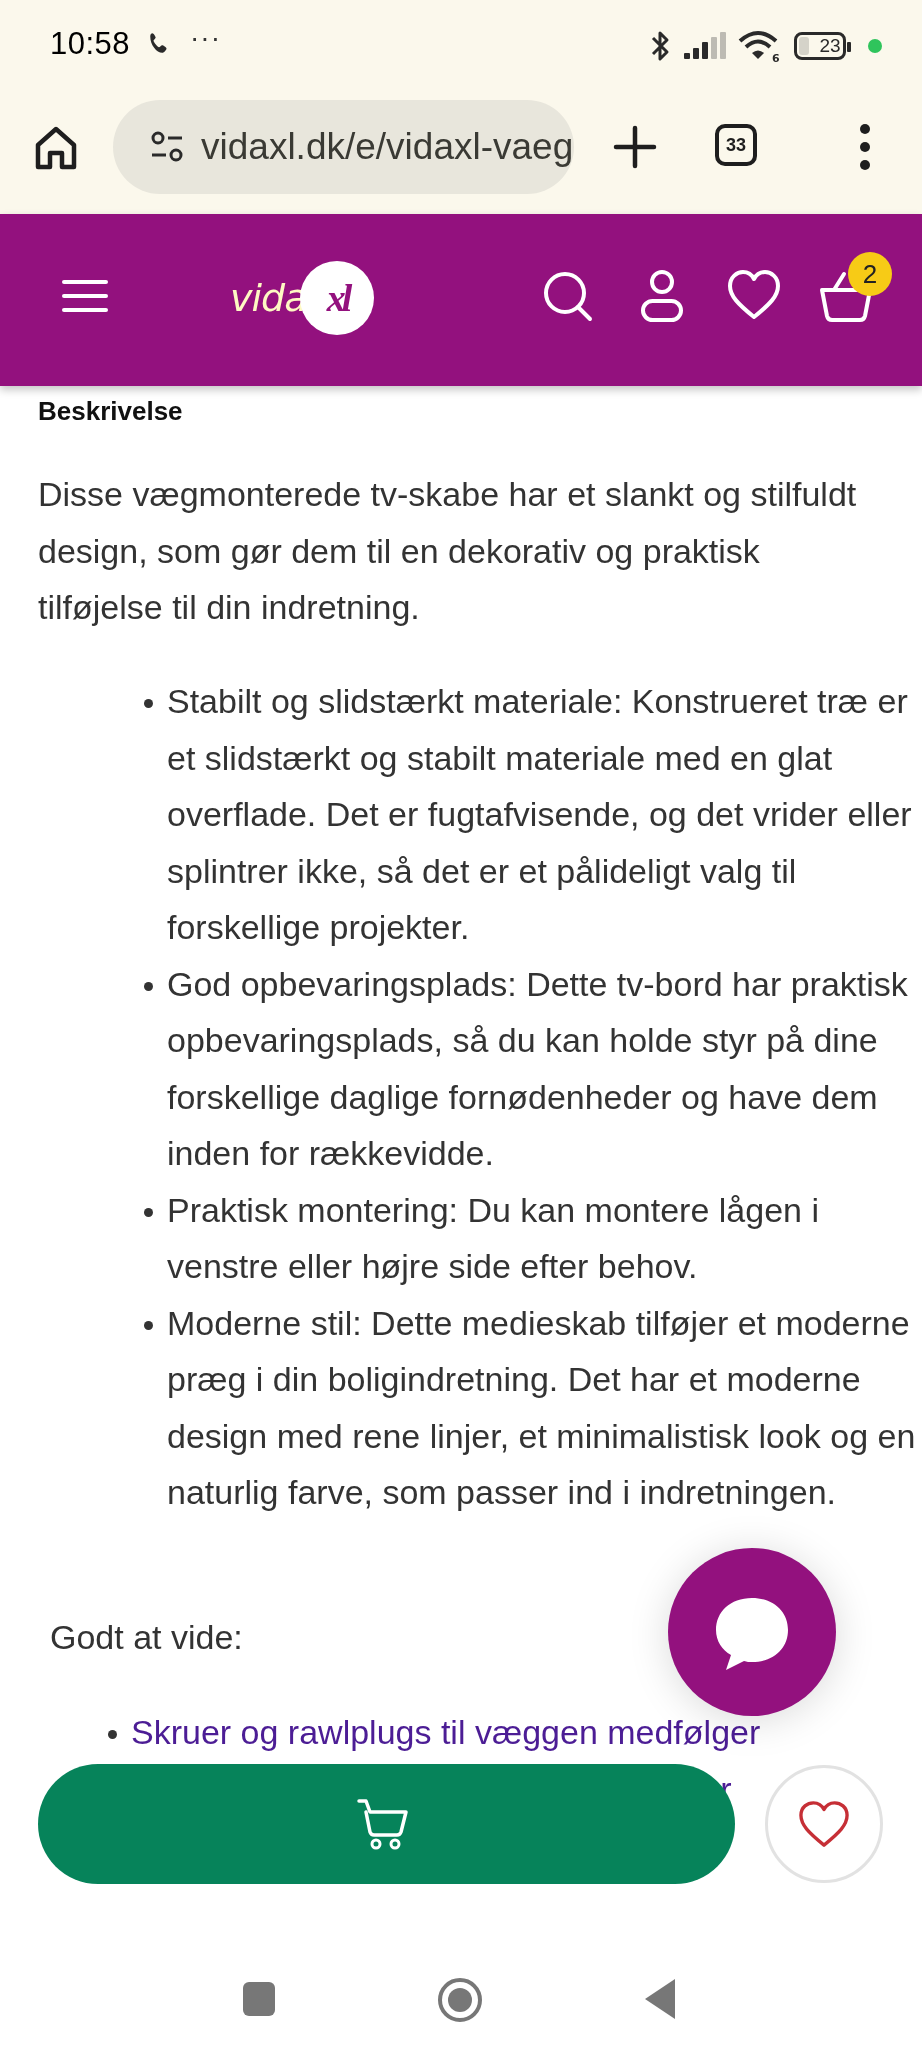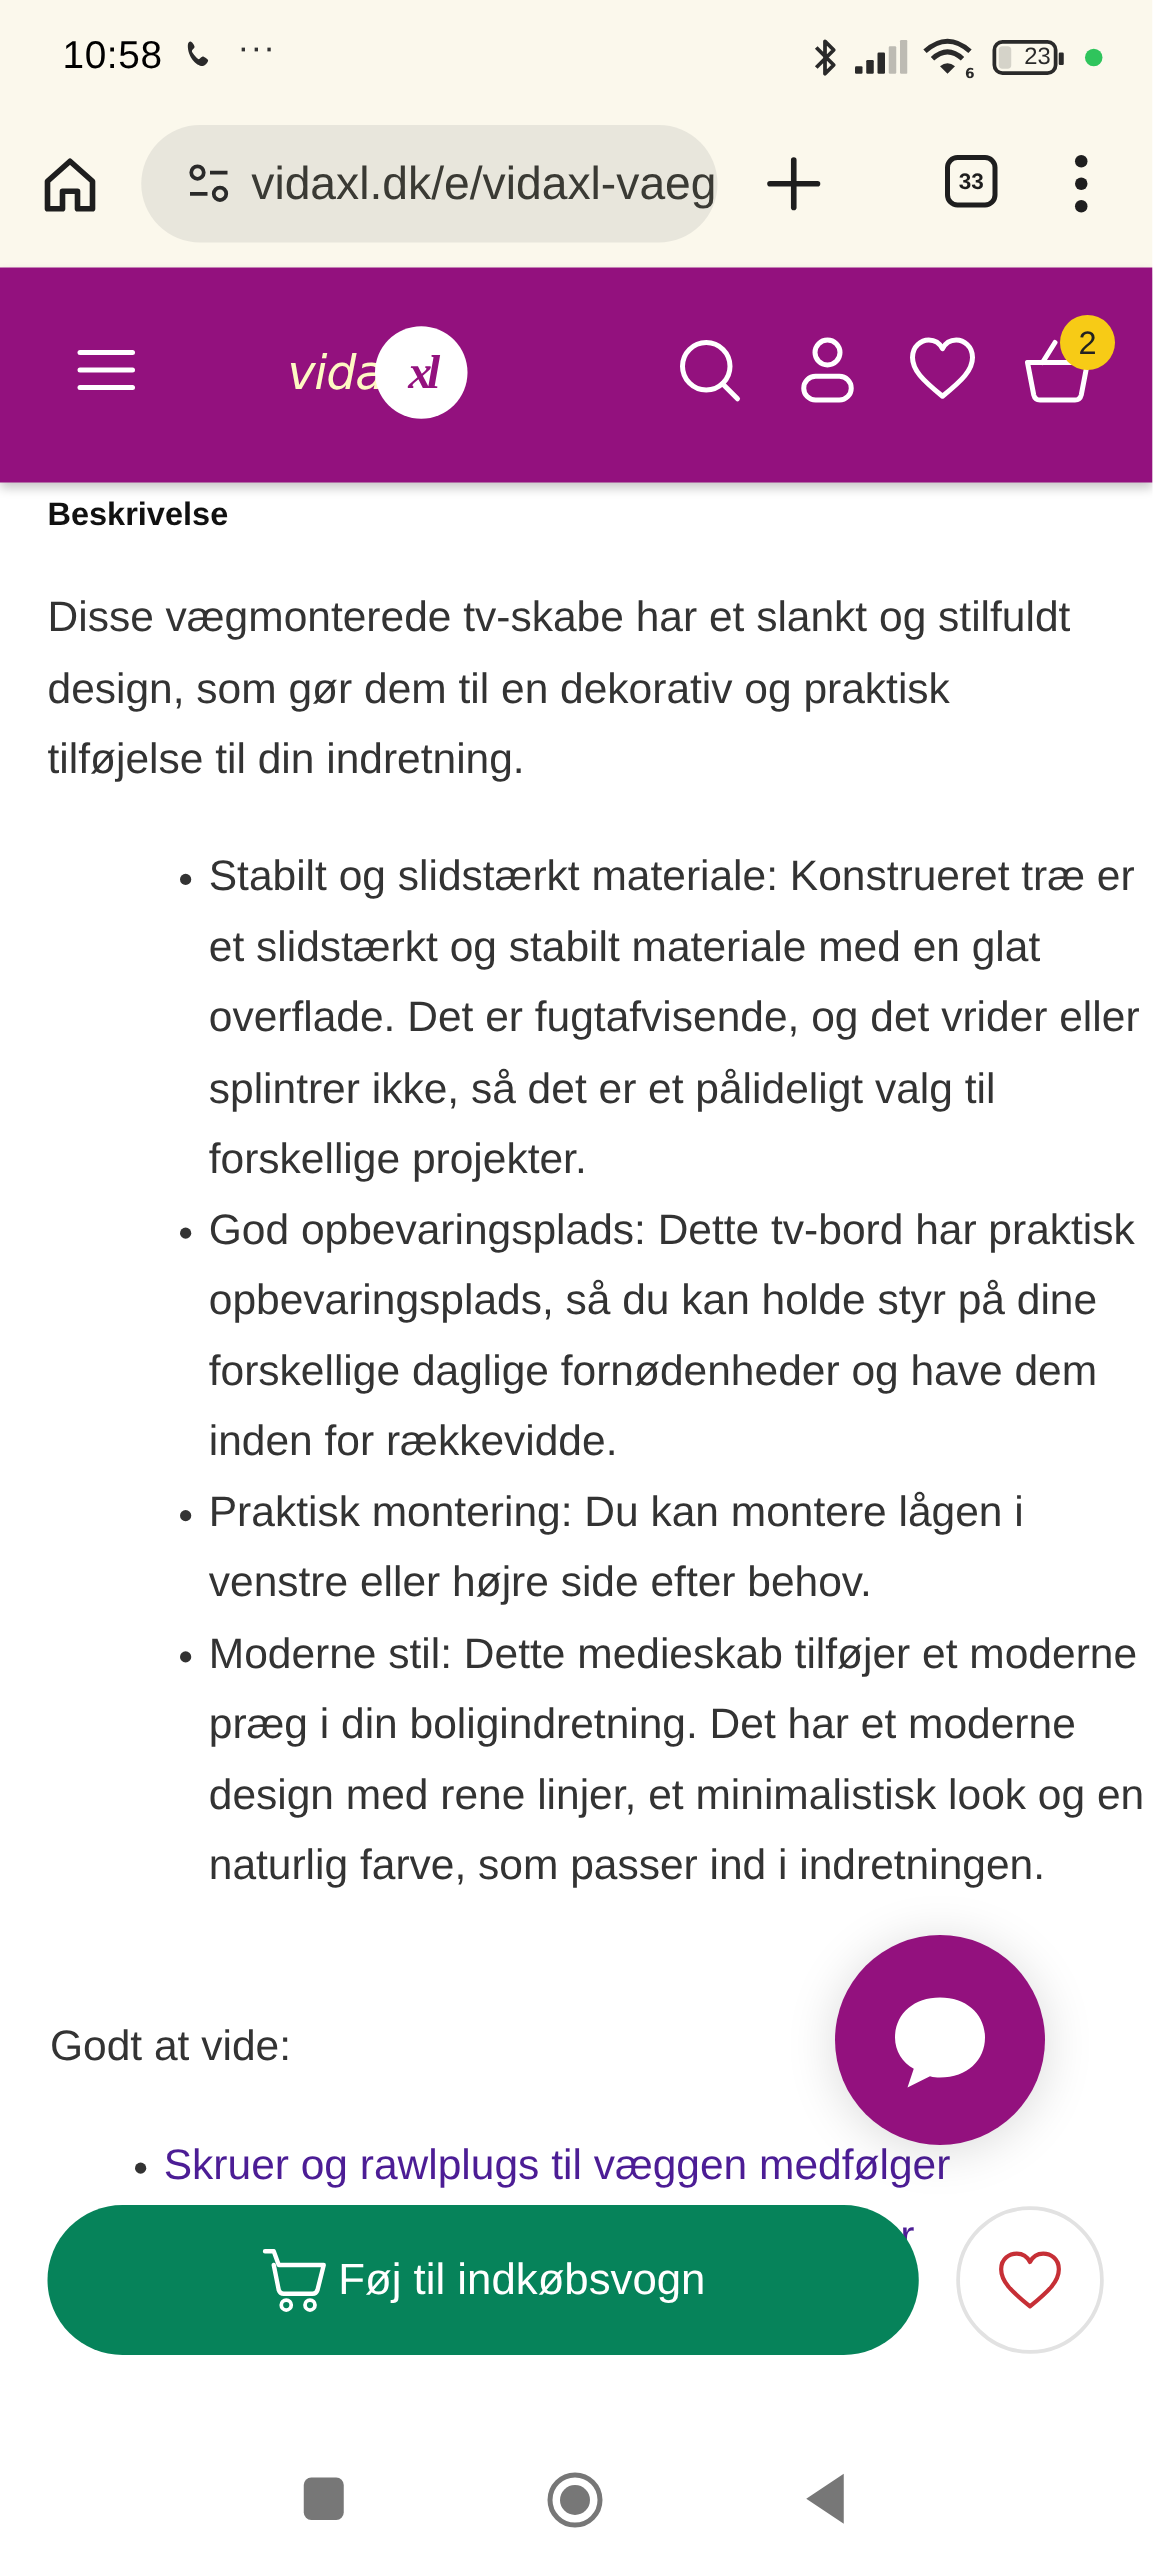--- a/index.html
+++ b/index.html
@@ -18,42 +18,42 @@
   .battery span { position: relative; padding-left: 20px; }
   .green-dot { width: 14px; height: 14px; border-radius: 50%; background: #2fc45c; margin-left: 10px; }
 
   
   .browser-bar { position: absolute; left: 0; top: 96px; width: 922px; height: 118px; background: #fbf8ec; }
   .home-btn { position: absolute; left: 30px; top: 26px; width: 52px; height: 52px; display: flex; align-items: center; justify-content: center; }
   .url-box { position: absolute; left: 113px; top: 4px; width: 461px; height: 94px; background: #e8e6dc; border-radius: 47px; display: flex; align-items: center; overflow: hidden; }
   .url-tune { width: 36px; height: 36px; margin-left: 36px; flex: 0 0 auto; }
   .url-text { margin-left: 16px; font-size: 37px; color: #3a3a34; white-space: nowrap; overflow: hidden; width: 370px; }
   .new-tab { position: absolute; left: 612px; top: 28px; width: 46px; height: 46px; }
-  .tab-count { position: absolute; left: 756px; top: 28px; width: 42px; height: 42px; border: 4px solid #1e1e1e; border-radius: 10px; display: flex; align-items: center; justify-content: center; font-size: 18px; font-weight: bold; color: #1e1e1e; }
+  .tab-count { position: absolute; left: 715px; top: 28px; width: 42px; height: 42px; border: 4px solid #1e1e1e; border-radius: 10px; display: flex; align-items: center; justify-content: center; font-size: 18px; font-weight: bold; color: #1e1e1e; }
   .menu-dots { position: absolute; left: 850px; top: 26px; width: 30px; height: 50px; display: flex; flex-direction: column; align-items: center; justify-content: space-between; padding: 2px 0; }
   .menu-dots i { width: 10px; height: 10px; background: #1e1e1e; border-radius: 50%; display: block; }
 
   
   .site-header { position: absolute; left: 0; top: 214px; width: 922px; height: 172px; background: #93117e; box-shadow: 0 4px 8px rgba(0,0,0,0.22); z-index: 5; }
   .hamburger { position: absolute; left: 60px; top: 62px; width: 50px; height: 40px; display: flex; flex-direction: column; justify-content: space-between; padding: 4px 2px; }
   .hamburger i { display: block; height: 4px; background: #fff; border-radius: 2px; }
   .logo { position: absolute; left: 230px; top: 44px; height: 80px; display: flex; align-items: center; }
   .logo-text { font-family: "DejaVu Sans", sans-serif; font-weight: normal; font-style: italic; font-size: 38px; color: #fef9c3; letter-spacing: -1px; }
   .logo-xl { width: 74px; height: 74px; border-radius: 50%; background: #fff; margin-left: -6px; display: flex; align-items: center; justify-content: center; color: #93117e; font-family: Liberation Serif, serif; font-weight: bold; font-style: italic; font-size: 38px; letter-spacing: -4px; }
   .hdr-icon { position: absolute; top: 54px; width: 56px; height: 56px; }
   .cart-badge { position: absolute; left: 848px; top: 38px; width: 44px; height: 44px; border-radius: 50%; background: #f7cb16; display: flex; align-items: center; justify-content: center; font-size: 26px; color: #222; }
 
   
   .content { position: absolute; left: 0; top: 386px; width: 922px; }
   .section-title { position: absolute; left: 38px; top: 0px; font-size: 26px; font-weight: bold; color: #111; line-height: 50px; }
   .intro { position: absolute; left: 38px; top: 80px; width: 850px; font-size: 34px; line-height: 56.5px; color: #333; }
   .bullets { position: absolute; left: 131px; top: 287px; width: 770px; list-style: none; margin-left: 36px; }
   .bullets li { position: relative; font-size: 34px; line-height: 56.5px; color: #333; }
   .bullets li::before { content: ""; position: absolute; left: -23px; top: 26px; width: 9px; height: 9px; border-radius: 50%; background: #333; }
-  .good-to-know { position: absolute; left: 40px; top: 1223px; font-size: 34px; line-height: 56.5px; color: #333; }
+  .good-to-know { position: absolute; left: 50px; top: 1223px; font-size: 34px; line-height: 56.5px; color: #333; }
   .bullets2 { position: absolute; left: 131px; top: 1318px; width: 770px; list-style: none; }
   .bullets2 li { position: relative; font-size: 34px; line-height: 56.5px; color: #4c1d95; }
   .bullets2 li::before { content: ""; position: absolute; left: -23px; top: 26px; width: 9px; height: 9px; border-radius: 50%; background: #333; }
 
   
   .chat-btn { position: absolute; left: 668px; top: 1548px; width: 168px; height: 168px; border-radius: 50%; background: #93117e; box-shadow: 0 4px 40px rgba(0,0,0,0.15); display: flex; align-items: center; justify-content: center; z-index: 6; }
 
   
   .cta-bar { position: absolute; left: 38px; top: 1764px; width: 697px; height: 120px; border-radius: 60px; background: #06835a; display: flex; align-items: center; justify-content: center; z-index: 6; }
   .cta-cart { width: 56px; height: 56px; margin-right: 6px; }
@@ -180,21 +180,20 @@
       <path d="M48 14 C26 14 12 28 12 46 C12 57 18 66 27 71 L22 86 L40 77 C43 78 45 78 48 78 C70 78 84 64 84 46 C84 28 70 14 48 14 Z" fill="#fff"></path>
     </svg>
 </div>
 
 <div class="cta-bar">
   <svg class="cta-cart" viewBox="0 0 56 56">
       <path d="M3 5 L10 5 L14 16 L50 16 L45 36 Q44 39 41 39 L18 39 Q15 39 14 36 L10 16" fill="none" stroke="#fff" stroke-width="3.5" stroke-linejoin="round" stroke-linecap="round"></path>
       <circle cx="20" cy="48" r="4" fill="none" stroke="#fff" stroke-width="3"></circle>
       <circle cx="39" cy="48" r="4" fill="none" stroke="#fff" stroke-width="3"></circle>
     </svg>
-  <span class="cta-label">Føj til indkøbsvogn</span>
 </div>
 <div class="wish-btn">
   <svg width="54" height="50" viewBox="0 0 56 52">
       <path d="M28 48 C12 35 4 27 4 17 C4 8 11 4 17 4 C22 4 26 7 28 11 C30 7 34 4 39 4 C45 4 52 8 52 17 C52 27 44 35 28 48 Z" fill="none" stroke="#c62f36" stroke-width="3.5" stroke-linejoin="round"></path>
     </svg>
 </div>
 
 <div class="nav-bar">
   <div class="nav-recent"></div>
   <div class="nav-home">

